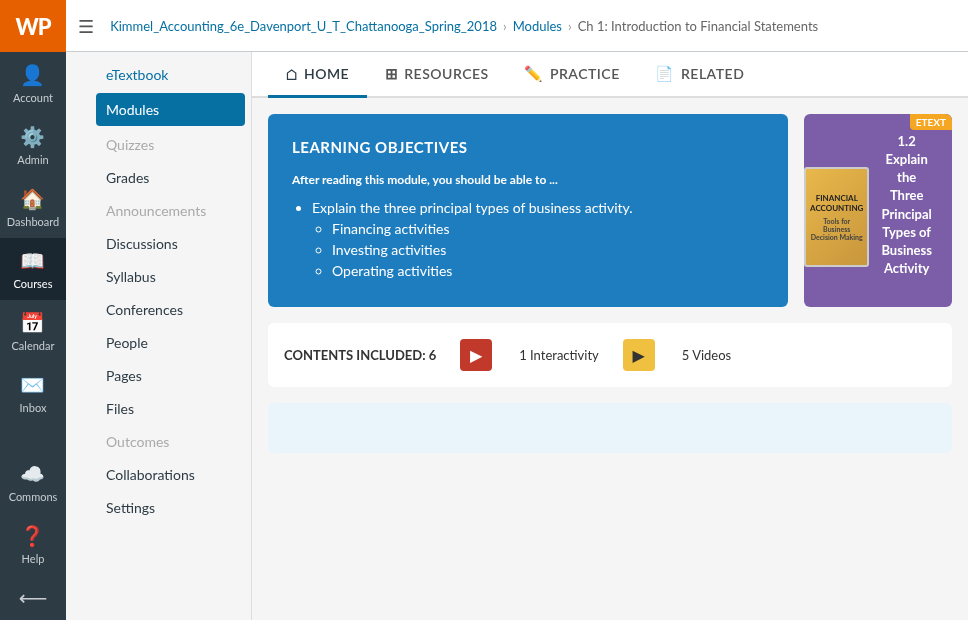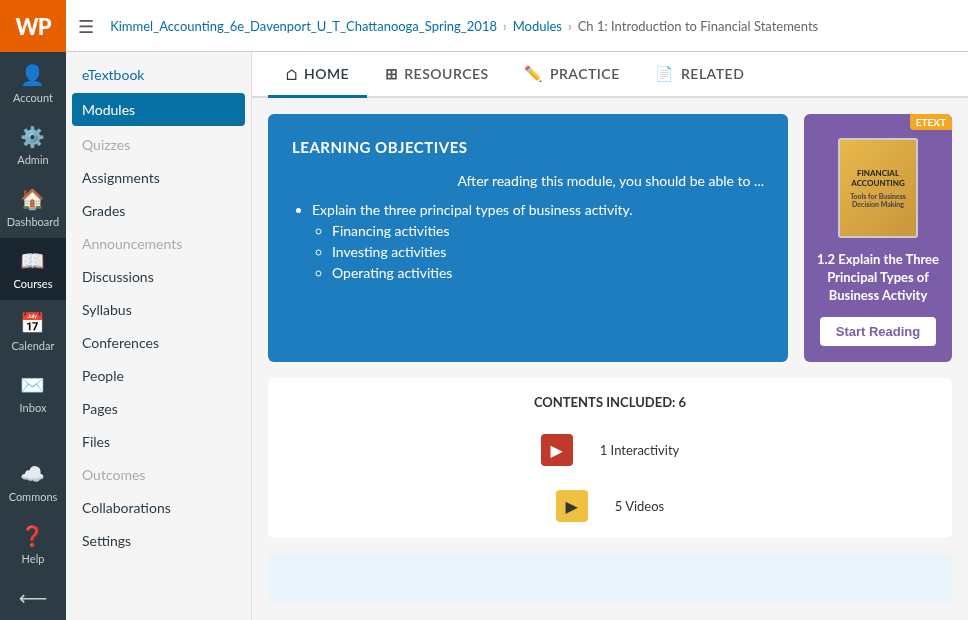--- a/index.html
+++ b/index.html
@@ -91,20 +91,21 @@
     }
 
     
     .sidebar {
       width: 186px;
       background: #f5f5f5;
       border-right: 1px solid #ddd;
       overflow-y: auto;
       flex-shrink: 0;
       padding-top: 6px;
+      padding-left: 24px;
     }
     .sidebar-item {
       display: block;
       padding: 8px 16px;
       color: #2d3b45;
       font-size: 14px;
       cursor: pointer;
       text-decoration: none;
     }
     .sidebar-item.active {
@@ -178,24 +179,23 @@
       padding: 24px;
       color: #fff;
     }
     .learning-obj-card h3 {
       font-size: 15px;
       font-weight: 700;
       margin-bottom: 16px;
       letter-spacing: 0.5px;
     }
     .learning-obj-card p {
-      font-size: 14px;
-      font-weight: 400;
+      font-size: 12px;
+      font-weight: 700;
       margin-bottom: 12px;
-      text-align: right;
     }
     .learning-obj-card ul {
       list-style: disc;
       padding-left: 20px;
       font-size: 14px;
     }
     .learning-obj-card ul li { margin-bottom: 4px; }
     .learning-obj-card ul ul {
       list-style: circle;
       margin-top: 0;
@@ -203,21 +203,21 @@
 
     
     .etext-card {
       width: 148px;
       flex-shrink: 0;
       background: #7b5ea7;
       border-radius: 6px;
       padding: 0;
       color: #fff;
       display: flex;
-      flex-direction: column;
+      flex-direction: row;
       align-items: center;
       position: relative;
       overflow: hidden;
     }
     .etext-badge {
       position: absolute;
       top: 0;
       right: 0;
       background: #f5a623;
       color: #fff;
@@ -268,21 +268,20 @@
 
     
     .contents-card {
       background: #fff;
       border-radius: 6px;
       padding: 16px;
       margin-top: 16px;
       display: flex;
       align-items: center;
       gap: 24px;
-      flex-direction: column;
     }
     .contents-title {
       font-size: 13px;
       font-weight: 700;
       color: #333;
     }
     .content-item {
       display: flex;
       align-items: center;
       gap: 8px;
@@ -368,21 +367,20 @@
       <span>Ch 1: Introduction to Financial Statements</span>
     </div>
   </div>
 
   <div class="content-wrapper">
 
     <div class="sidebar">
       <div class="sidebar-etextbook">eTextbook</div>
       <div class="sidebar-item active">Modules</div>
       <div class="sidebar-item disabled" style="color: rgb(170, 170, 170); cursor: default;">Quizzes</div>
-      <div class="sidebar-item">Assignments</div>
       <div class="sidebar-item">Grades</div>
       <div class="sidebar-item disabled" style="color: rgb(170, 170, 170); cursor: default;">Announcements</div>
       <div class="sidebar-item">Discussions</div>
       <div class="sidebar-item">Syllabus</div>
       <div class="sidebar-item">Conferences</div>
       <div class="sidebar-item">People</div>
       <div class="sidebar-item">Pages</div>
       <div class="sidebar-item">Files</div>
       <div class="sidebar-item disabled" style="color: rgb(170, 170, 170); cursor: default;">Outcomes</div>
       <div class="sidebar-item">Collaborations</div>

